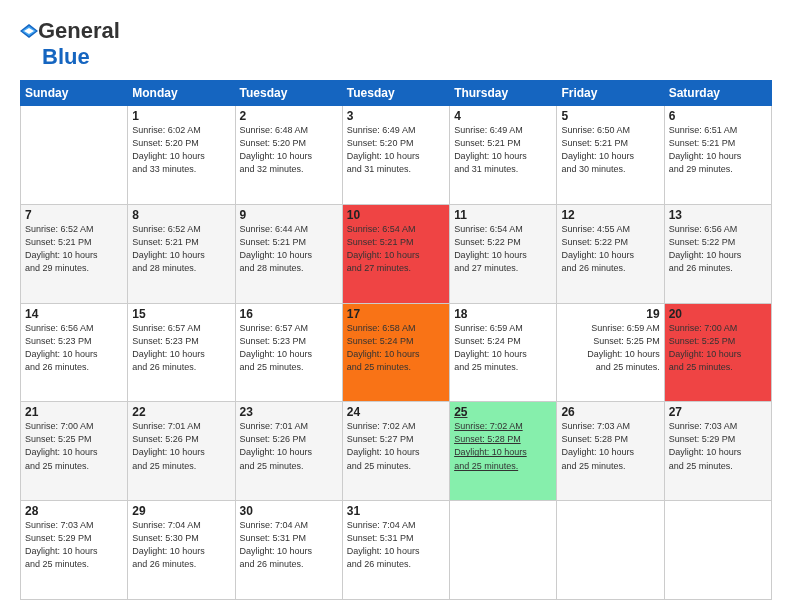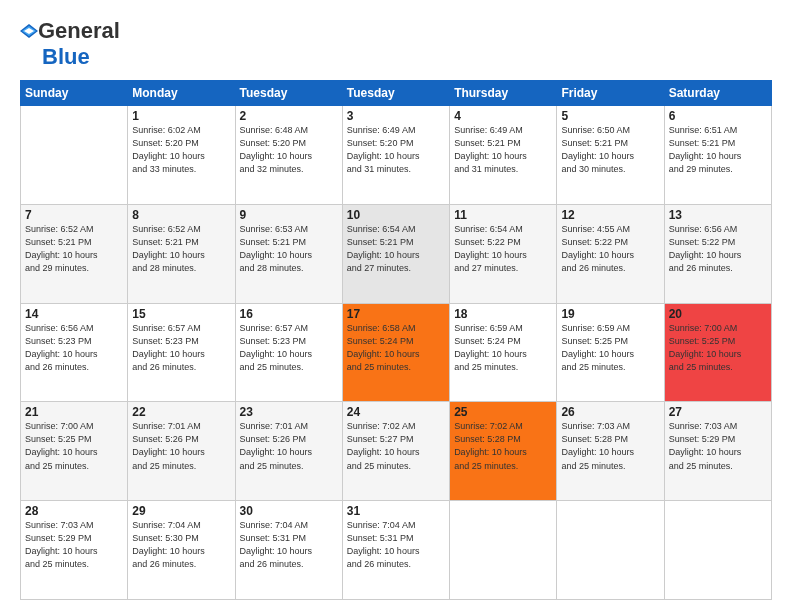--- a/index.html
+++ b/index.html
@@ -188,26 +188,26 @@
           </td>
           <td style="background: rgb(245, 245, 245);">
             <span class="day-num">8</span>
             <div class="day-detail" style="white-space: pre-line;">Sunrise: 6:52 AM
 Sunset: 5:21 PM
 Daylight: 10 hours
 and 28 minutes.</div>
           </td>
           <td style="background: rgb(245, 245, 245);">
             <span class="day-num">9</span>
-            <div class="day-detail" style="white-space: pre-line;">Sunrise: 6:53 AM
+            <div class="day-detail" style="white-space: pre-line;">Sunrise: 6:44 AM
 Sunset: 5:21 PM
 Daylight: 10 hours
 and 28 minutes.</div>
           </td>
-          <td style="background: #e5e5e5;">
+          <td style="background: #ef4444;">
             <span class="day-num">10</span>
             <div class="day-detail" style="white-space: pre-line;">Sunrise: 6:54 AM
 Sunset: 5:21 PM
 Daylight: 10 hours
 and 27 minutes.</div>
           </td>
           <td style="background: rgb(245, 245, 245);">
             <span class="day-num">11</span>
             <div class="day-detail" style="white-space: pre-line;">Sunrise: 6:54 AM
 Sunset: 5:22 PM
@@ -258,21 +258,21 @@
 Daylight: 10 hours
 and 25 minutes.</div>
           </td>
           <td style="background: rgb(255, 255, 255);">
             <span class="day-num">18</span>
             <div class="day-detail" style="white-space: pre-line;">Sunrise: 6:59 AM
 Sunset: 5:24 PM
 Daylight: 10 hours
 and 25 minutes.</div>
           </td>
-          <td style="background: rgb(255, 255, 255);">
+          <td style="background: rgb(255, 255, 255); text-align: right;">
             <span class="day-num">19</span>
             <div class="day-detail" style="white-space: pre-line;">Sunrise: 6:59 AM
 Sunset: 5:25 PM
 Daylight: 10 hours
 and 25 minutes.</div>
           </td>
           <td style="background: #ef4444;">
             <span class="day-num">20</span>
             <div class="day-detail" style="white-space: pre-line;">Sunrise: 7:00 AM
 Sunset: 5:25 PM
@@ -302,21 +302,21 @@
 Daylight: 10 hours
 and 25 minutes.</div>
           </td>
           <td style="background: rgb(245, 245, 245);">
             <span class="day-num">24</span>
             <div class="day-detail" style="white-space: pre-line;">Sunrise: 7:02 AM
 Sunset: 5:27 PM
 Daylight: 10 hours
 and 25 minutes.</div>
           </td>
-          <td style="background: #f97316;">
+          <td style="background: #86efac; text-decoration: underline;">
             <span class="day-num">25</span>
             <div class="day-detail" style="white-space: pre-line;">Sunrise: 7:02 AM
 Sunset: 5:28 PM
 Daylight: 10 hours
 and 25 minutes.</div>
           </td>
           <td style="background: rgb(245, 245, 245);">
             <span class="day-num">26</span>
             <div class="day-detail" style="white-space: pre-line;">Sunrise: 7:03 AM
 Sunset: 5:28 PM

